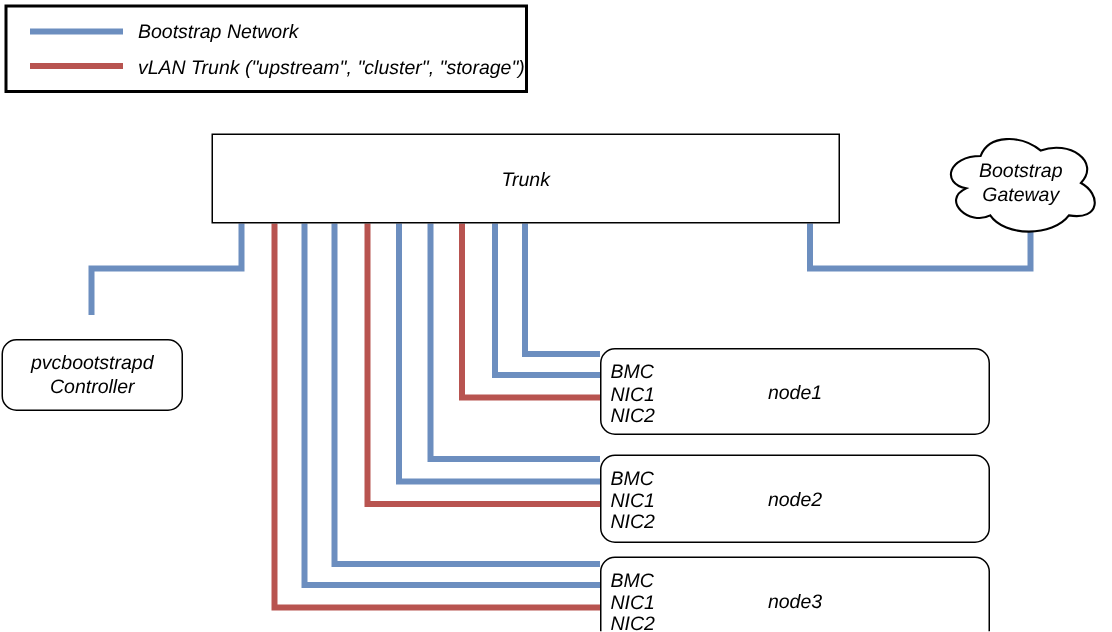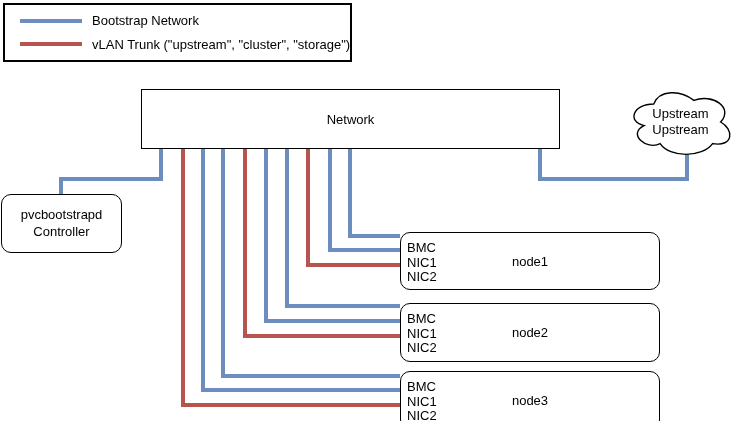--- a/index.html
+++ b/index.html
@@ -4,20 +4,21 @@
 <style>
   html, body { margin: 0; padding: 0; background: #ffffff; }
   .canvas {
     position: relative;
     width: 741px;
     height: 421px;
     background: #ffffff;
     font-family: "Liberation Sans", sans-serif;
     color: #000000;
     overflow: hidden;
+    font-style: italic;
   }
   .edges {
     position: absolute;
     left: 0; top: 0;
     width: 741px; height: 421px;
     z-index: 1;
   }
   .edge { fill: none; stroke-width: 4; }
   .cloud-shape { fill: #ffffff; stroke: #000000; stroke-width: 1.4; }
 
@@ -45,22 +46,22 @@
     flex: 0 0 auto;
   }
   .legend-label { font-size: 13px; white-space: nowrap; }
 
   .switch-box {
     left: 141px; top: 89px;
     width: 419px; height: 60px;
     display: flex; align-items: center; justify-content: center;
   }
   .controller-box {
-    left: 1px; top: 194px;
-    width: 121px; height: 59px;
+    left: 1px; top: 226px;
+    width: 121px; height: 48px;
     border-radius: 10px;
     display: flex; align-items: center; justify-content: center;
     text-align: center;
     line-height: 1.25;
   }
   .controller-box .wrap-label { width: 100px; }
 
   .node-box {
     left: 400px;
     width: 260px; height: 59px;
@@ -129,25 +130,25 @@
       <span class="swatch" style="background: rgb(108, 142, 191);"></span>
       <span class="legend-label">Bootstrap Network</span>
     </div>
     <div class="legend-row">
       <span class="swatch" style="background: rgb(184, 84, 80);"></span>
       <span class="legend-label">vLAN Trunk ("upstream", "cluster", "storage")</span>
     </div>
   </div>
 
   <div class="box switch-box">
-    <span>Network</span>
+    <span>Trunk</span>
   </div>
 
   <div class="cloud-label">
-    <span class="wrap-label">Upstream Upstream</span>
+    <span class="wrap-label">Bootstrap Gateway</span>
   </div>
 
   <div class="box controller-box">
     <span class="wrap-label">pvcbootstrapd Controller</span>
   </div>
 
   <div class="box node-box n1">
     <div class="ports">
       <div>BMC</div>
       <div>NIC1</div>

